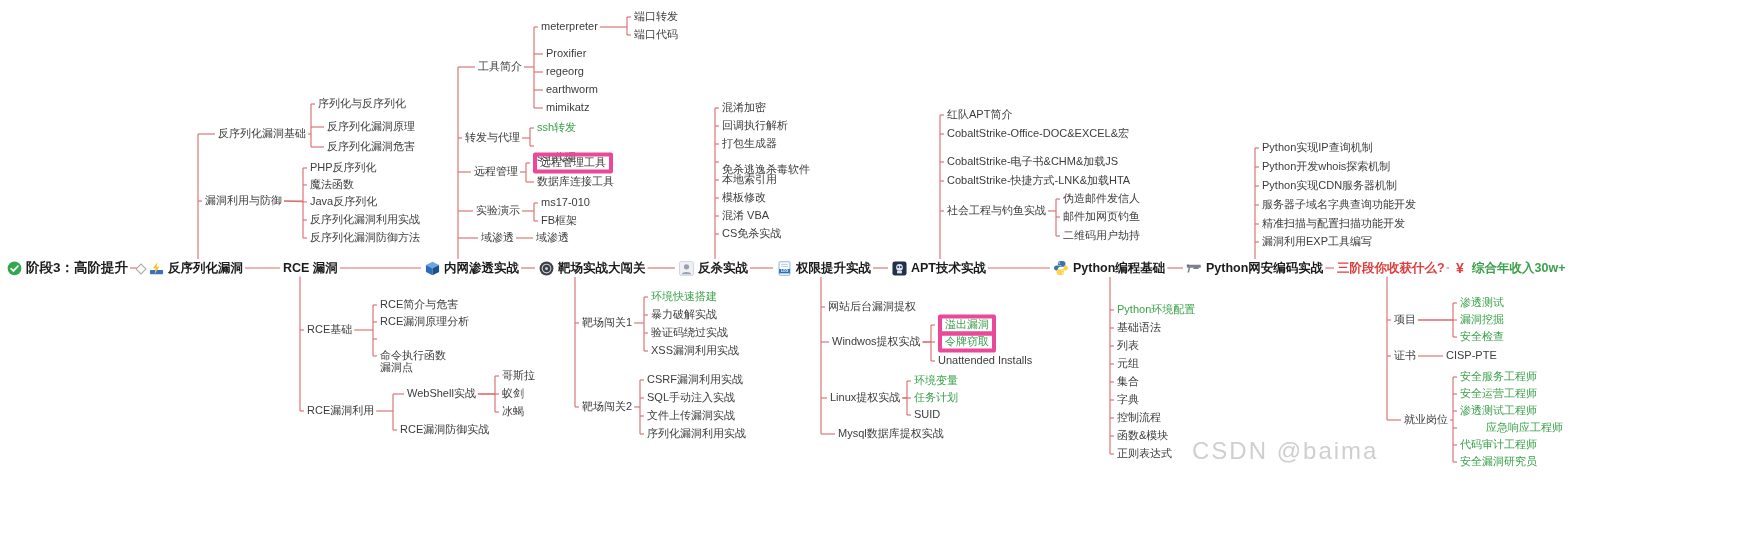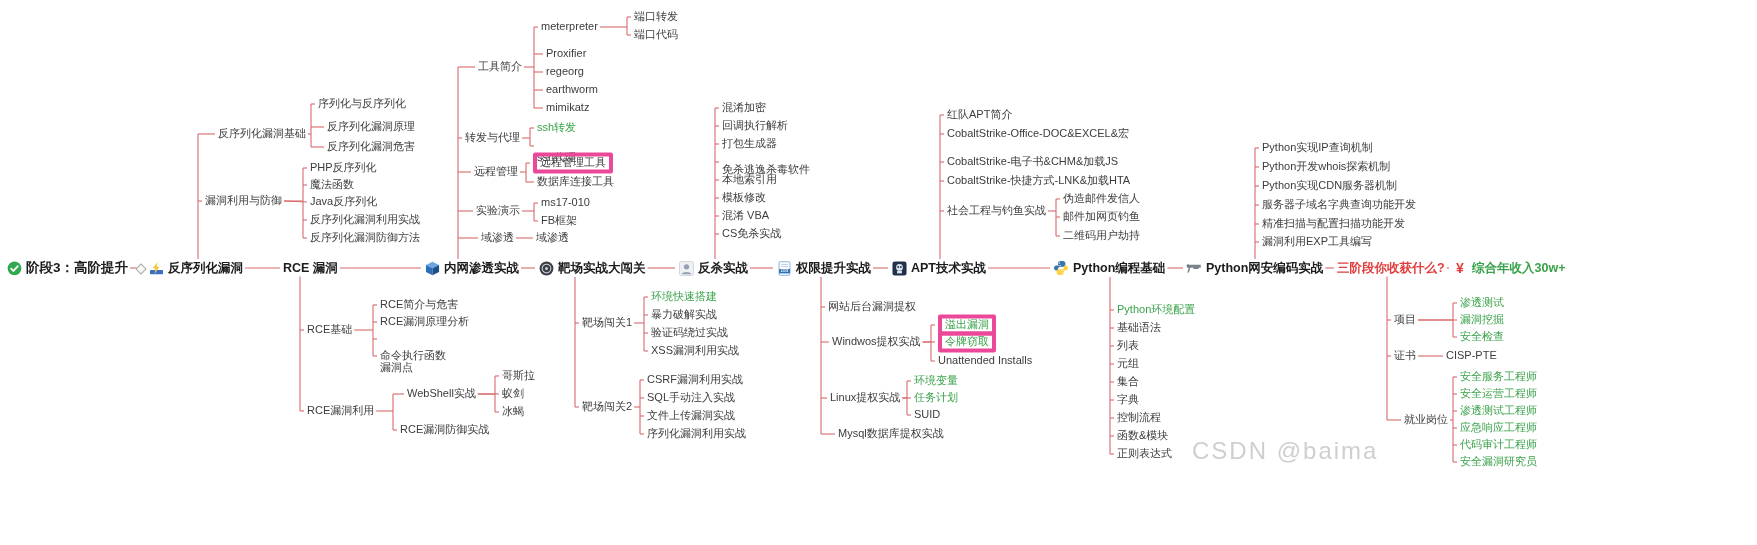--- a/index.html
+++ b/index.html
@@ -586,21 +586,21 @@
     <div class="node" style="left: 1460px; top: 377px;">
       <span class="lbl" style="color: rgb(58, 162, 74);">安全服务工程师</span>
     </div>
     <div class="node" style="left: 1460px; top: 394px;">
       <span class="lbl" style="color: rgb(58, 162, 74);">安全运营工程师</span>
     </div>
     <div class="node" style="left: 1460px; top: 411px;">
       <span class="lbl" style="color: rgb(58, 162, 74);">渗透测试工程师</span>
     </div>
     <div class="node" style="left: 1460px; top: 428px;">
-      <span class="lbl" style="color: rgb(58, 162, 74);">应急响应工程师</span>
+      <span class="lbl" style="color: rgb(58, 162, 74); margin-left: 26px;">应急响应工程师</span>
     </div>
     <div class="node" style="left: 1460px; top: 445px;">
       <span class="lbl" style="color: rgb(58, 162, 74);">代码审计工程师</span>
     </div>
     <div class="node" style="left: 1460px; top: 462px;">
       <span class="lbl" style="color: rgb(58, 162, 74);">安全漏洞研究员</span>
     </div>
   </div>
 
 </body></html>

